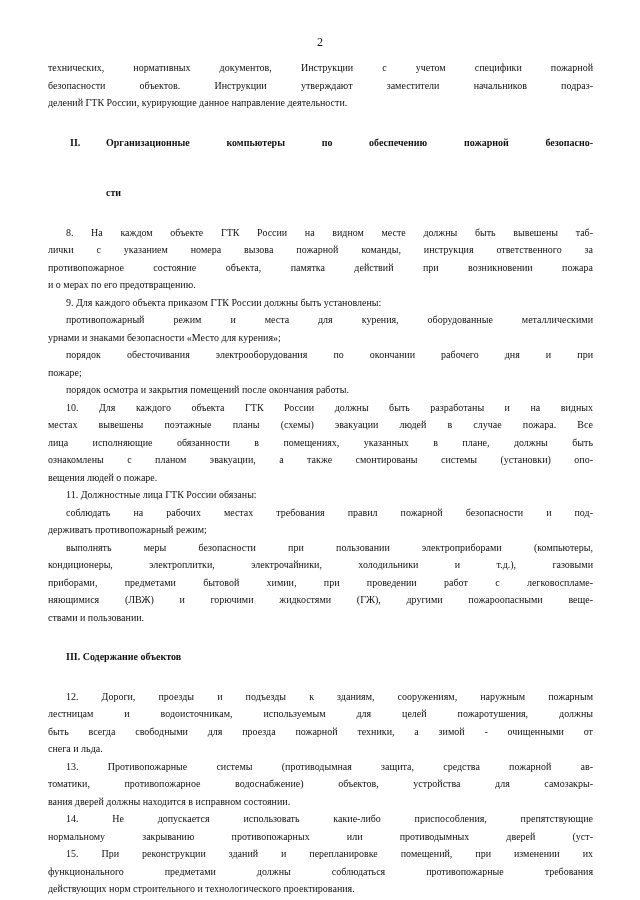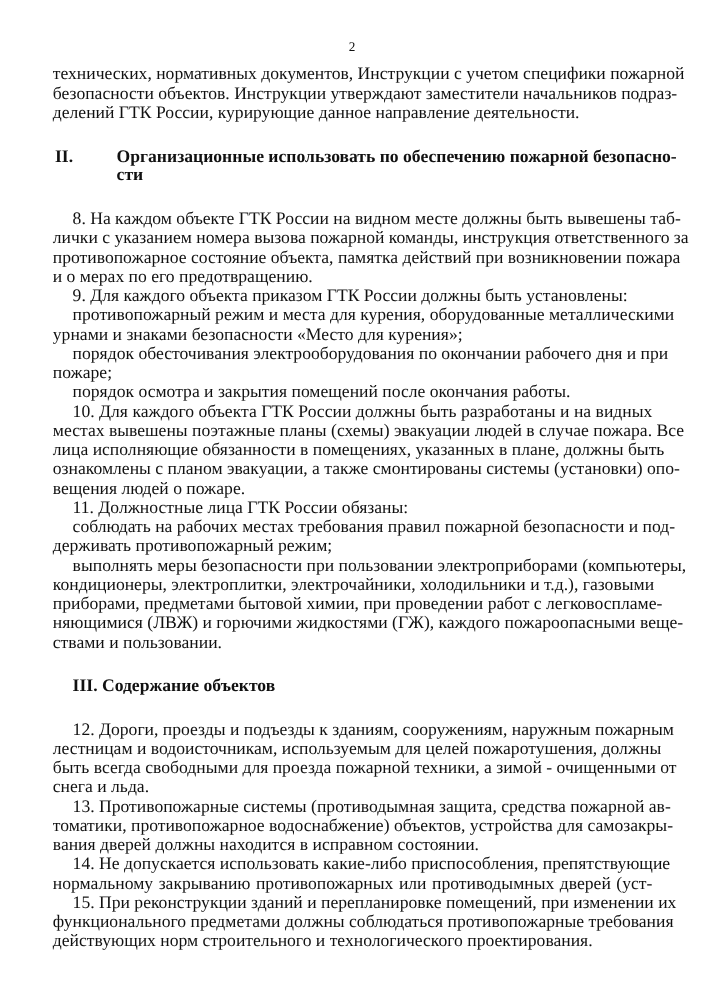--- a/index.html
+++ b/index.html
@@ -7,54 +7,54 @@
       width: 640px; height: 900px; position: relative; overflow: hidden;
       font-family: "Liberation Serif", "DejaVu Serif", serif;
       color: #111111;
     }
     .page-num {
       position: absolute; top: 35px; left: 0; width: 640px;
       text-align: center; font-size: 12px;
     }
     .content {
       position: absolute; left: 48px; top: 59px; width: 545px;
-      font-size: 16px; line-height: 17.5px;
+      font-size: 10px; line-height: 17.5px;
     }
     .line {
       display: block; white-space: nowrap; height: 17.5px;
       text-align: justify; text-align-last: justify;
     }
     .line.last { text-align-last: left; }
     .line.indent { padding-left: 18px; }
     .gap { height: 22px; }
     .heading { font-weight: bold; }
     .heading-2 { position: relative; padding-left: 58px; }
-    .heading-2 .num { position: absolute; left: 2px; top: 0; }
+    .heading-2 .num { position: absolute; left: 22px; top: 0; }
     .heading-2 .line { text-align: justify; text-align-last: justify; }
-    .heading-2 .line.last { text-align-last: left; }
+    .heading-2 .line.last { text-align-last: left; margin-top: 33px; }
     .heading-3 { padding-left: 18px; }
   </style>
 </head>
 <body>
 
 <div class="page-num">2</div>
 
 <div class="content">
 
   <div>
     <span class="line">технических, нормативных документов, Инструкции с учетом специфики пожарной</span>
     <span class="line">безопасности объектов. Инструкции утверждают заместители начальников подраз-</span>
     <span class="line last">делений ГТК России, курирующие данное направление деятельности.</span>
   </div>
 
   <div class="gap"></div>
 
   <div class="heading heading-2">
     <span class="num">II.</span>
-    <span class="line">Организационные использовать по обеспечению пожарной безопасно-</span>
+    <span class="line">Организационные компьютеры по обеспечению пожарной безопасно-</span>
     <span class="line last">сти</span>
   </div>
 
   <div class="gap"></div>
 
   <div>
     <div>
       <span class="line indent">8. На каждом объекте ГТК России на видном месте должны быть вывешены таб-</span>
       <span class="line">лички с указанием номера вызова пожарной команды, инструкция ответственного за</span>
       <span class="line">противопожарное состояние объекта, памятка действий при возникновении пожара</span>
@@ -85,21 +85,21 @@
       <span class="line indent last">11. Должностные лица ГТК России обязаны:</span>
     </div>
     <div>
       <span class="line indent">соблюдать на рабочих местах требования правил пожарной безопасности и под-</span>
       <span class="line last">держивать противопожарный режим;</span>
     </div>
     <div>
       <span class="line indent">выполнять меры безопасности при пользовании электроприборами (компьютеры,</span>
       <span class="line">кондиционеры, электроплитки, электрочайники, холодильники и т.д.), газовыми</span>
       <span class="line">приборами, предметами бытовой химии, при проведении работ с легковоспламе-</span>
-      <span class="line">няющимися (ЛВЖ) и горючими жидкостями (ГЖ), каждого пожароопасными веще-</span>
+      <span class="line">няющимися (ЛВЖ) и горючими жидкостями (ГЖ), другими пожароопасными веще-</span>
       <span class="line last">ствами и пользовании.</span>
     </div>
   </div>
 
   <div class="gap"></div>
 
   <div class="heading heading-3">
     <span class="line last">III. Содержание объектов</span>
   </div>
 

